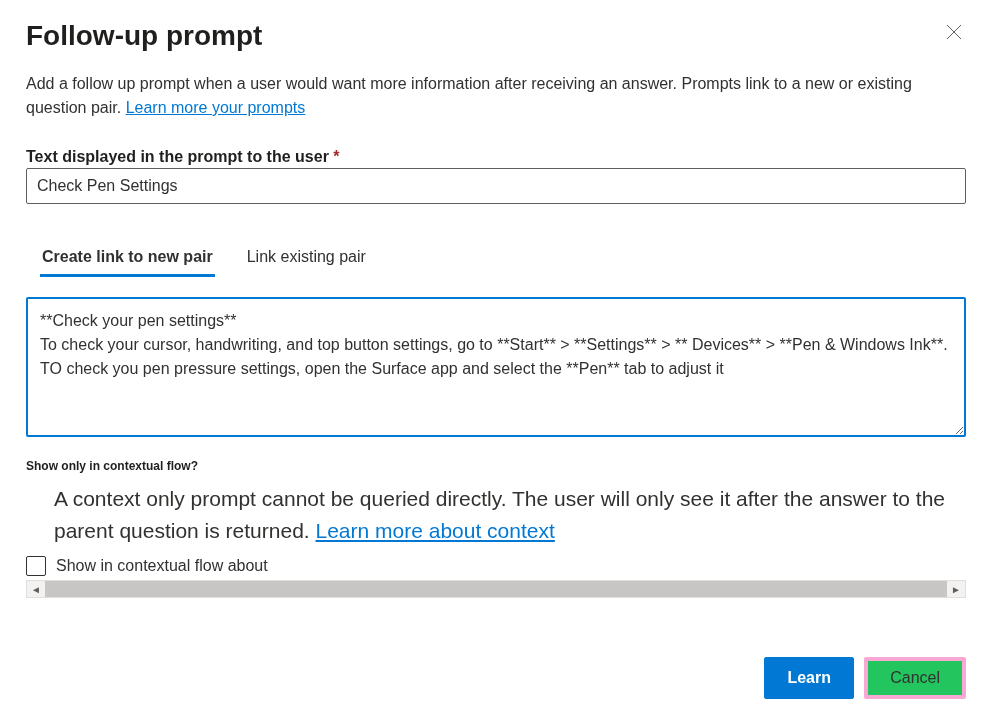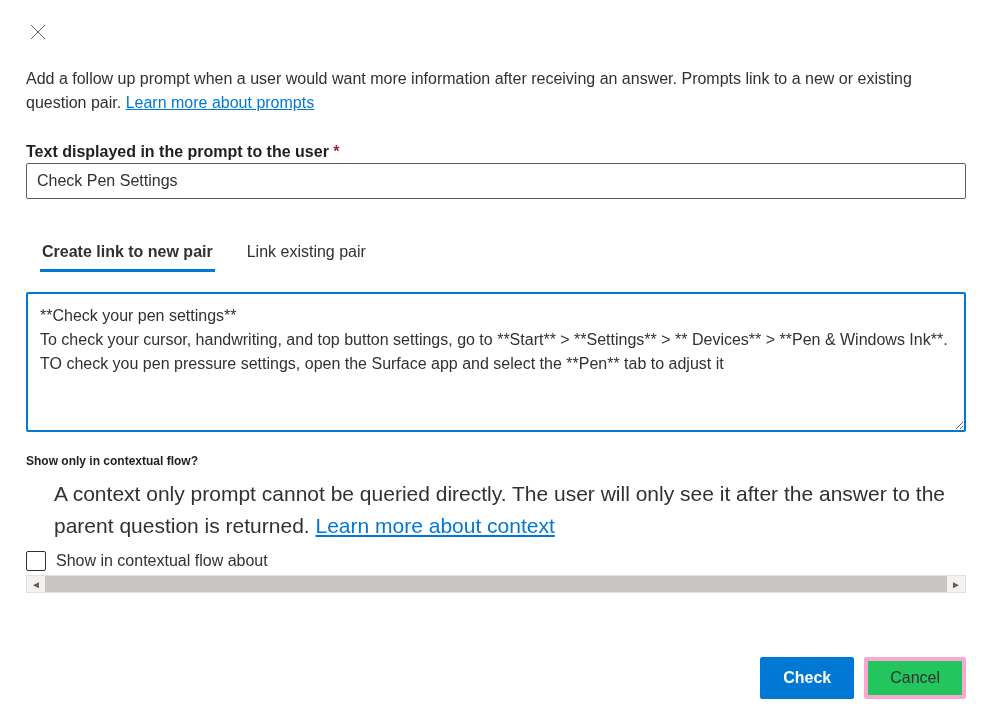--- a/index.html
+++ b/index.html
@@ -201,33 +201,34 @@
       display: flex;
       flex-direction: column;
     }
   </style>
 </head>
 <body>
 
 <div class="dialog">
 
   <div class="header">
+    <h1 class="title">Follow-up prompt</h1>
     <button class="close-btn">
       <svg viewBox="0 0 16 16" fill="none" stroke="currentColor" stroke-width="1">
         <line x1="1" y1="1" x2="15" y2="15"></line>
         <line x1="15" y1="1" x2="1" y2="15"></line>
       </svg>
     </button>
   </div>
 
   <div class="content-body">
 
     <p class="subtitle">
       <span>Add a follow up prompt when a user would want more information after receiving an answer. Prompts link to a new or existing question pair.   </span>
-      <a class="link">Learn more about prompts</a>
+      <a class="link">Learn more your prompts</a>
     </p>
 
     <label class="field-label">
       <span>Text displayed in the prompt to the user </span><span class="required">*</span>
     </label>
     <input type="text" class="text-input" value="Check Pen Settings" style="">
 
     <div class="tabs">
       <button class="tab active">Create link to new pair</button>
       <button class="tab">Link existing pair</button>
@@ -249,17 +250,17 @@
 
     <div class="scrollbar">
       <div class="scroll-arrow">◄</div>
       <div class="scroll-track"></div>
       <div class="scroll-arrow">►</div>
     </div>
 
   </div>
 
   <div class="footer">
-    <button class="btn btn-primary">Check</button>
+    <button class="btn btn-primary">Learn</button>
     <button class="btn btn-secondary">Cancel</button>
   </div>
 
 </div>
 
 </body></html>

